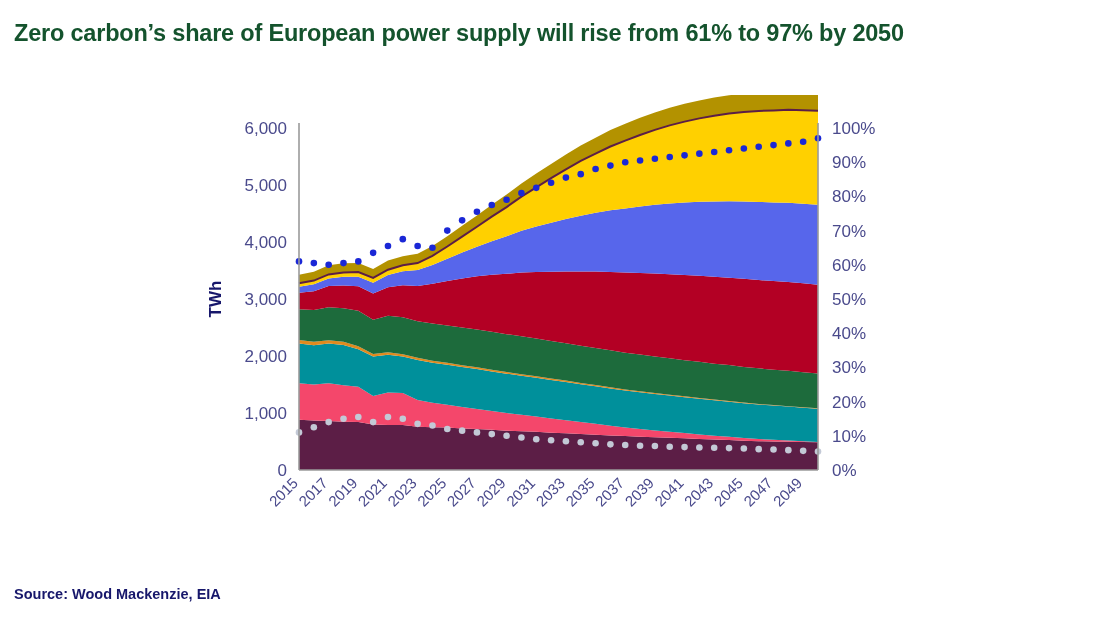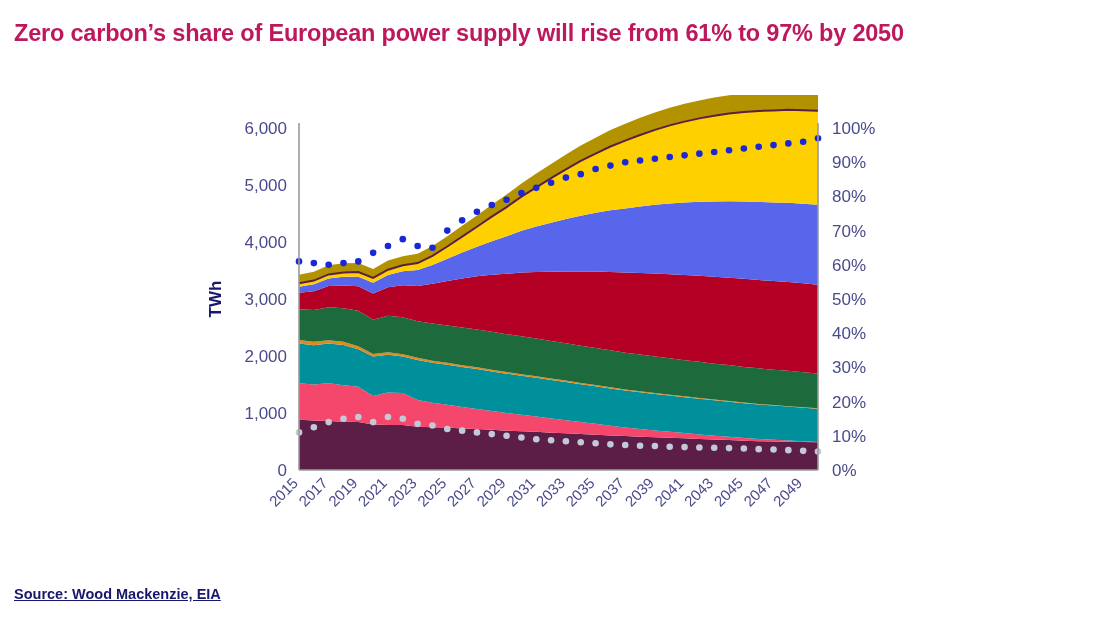--- a/index.html
+++ b/index.html
@@ -10,31 +10,30 @@
     color:#1a1a6e;
     overflow:hidden;
     position:relative;
   }
   #chart-title{
     position:absolute;
     left:14px; top:20px;
     font-size:23.5px;
     font-weight:bold;
     letter-spacing:-0.2px;
-    color:#be185d;
+    color:#14532d;
     white-space:nowrap;
   }
   #source-note{
     position:absolute;
     left:14px; top:586px;
     font-size:14.5px;
     font-weight:bold;
     color:#17176b;
     white-space:nowrap;
-    text-decoration:underline;
   }
   #chart-area{
     position:absolute;
     left:0; top:95px;
     width:1115px; height:460px;
   }
   svg{display:block;}
   .tick-text{
     font-family:"Liberation Sans", sans-serif;
     font-size:17px;

